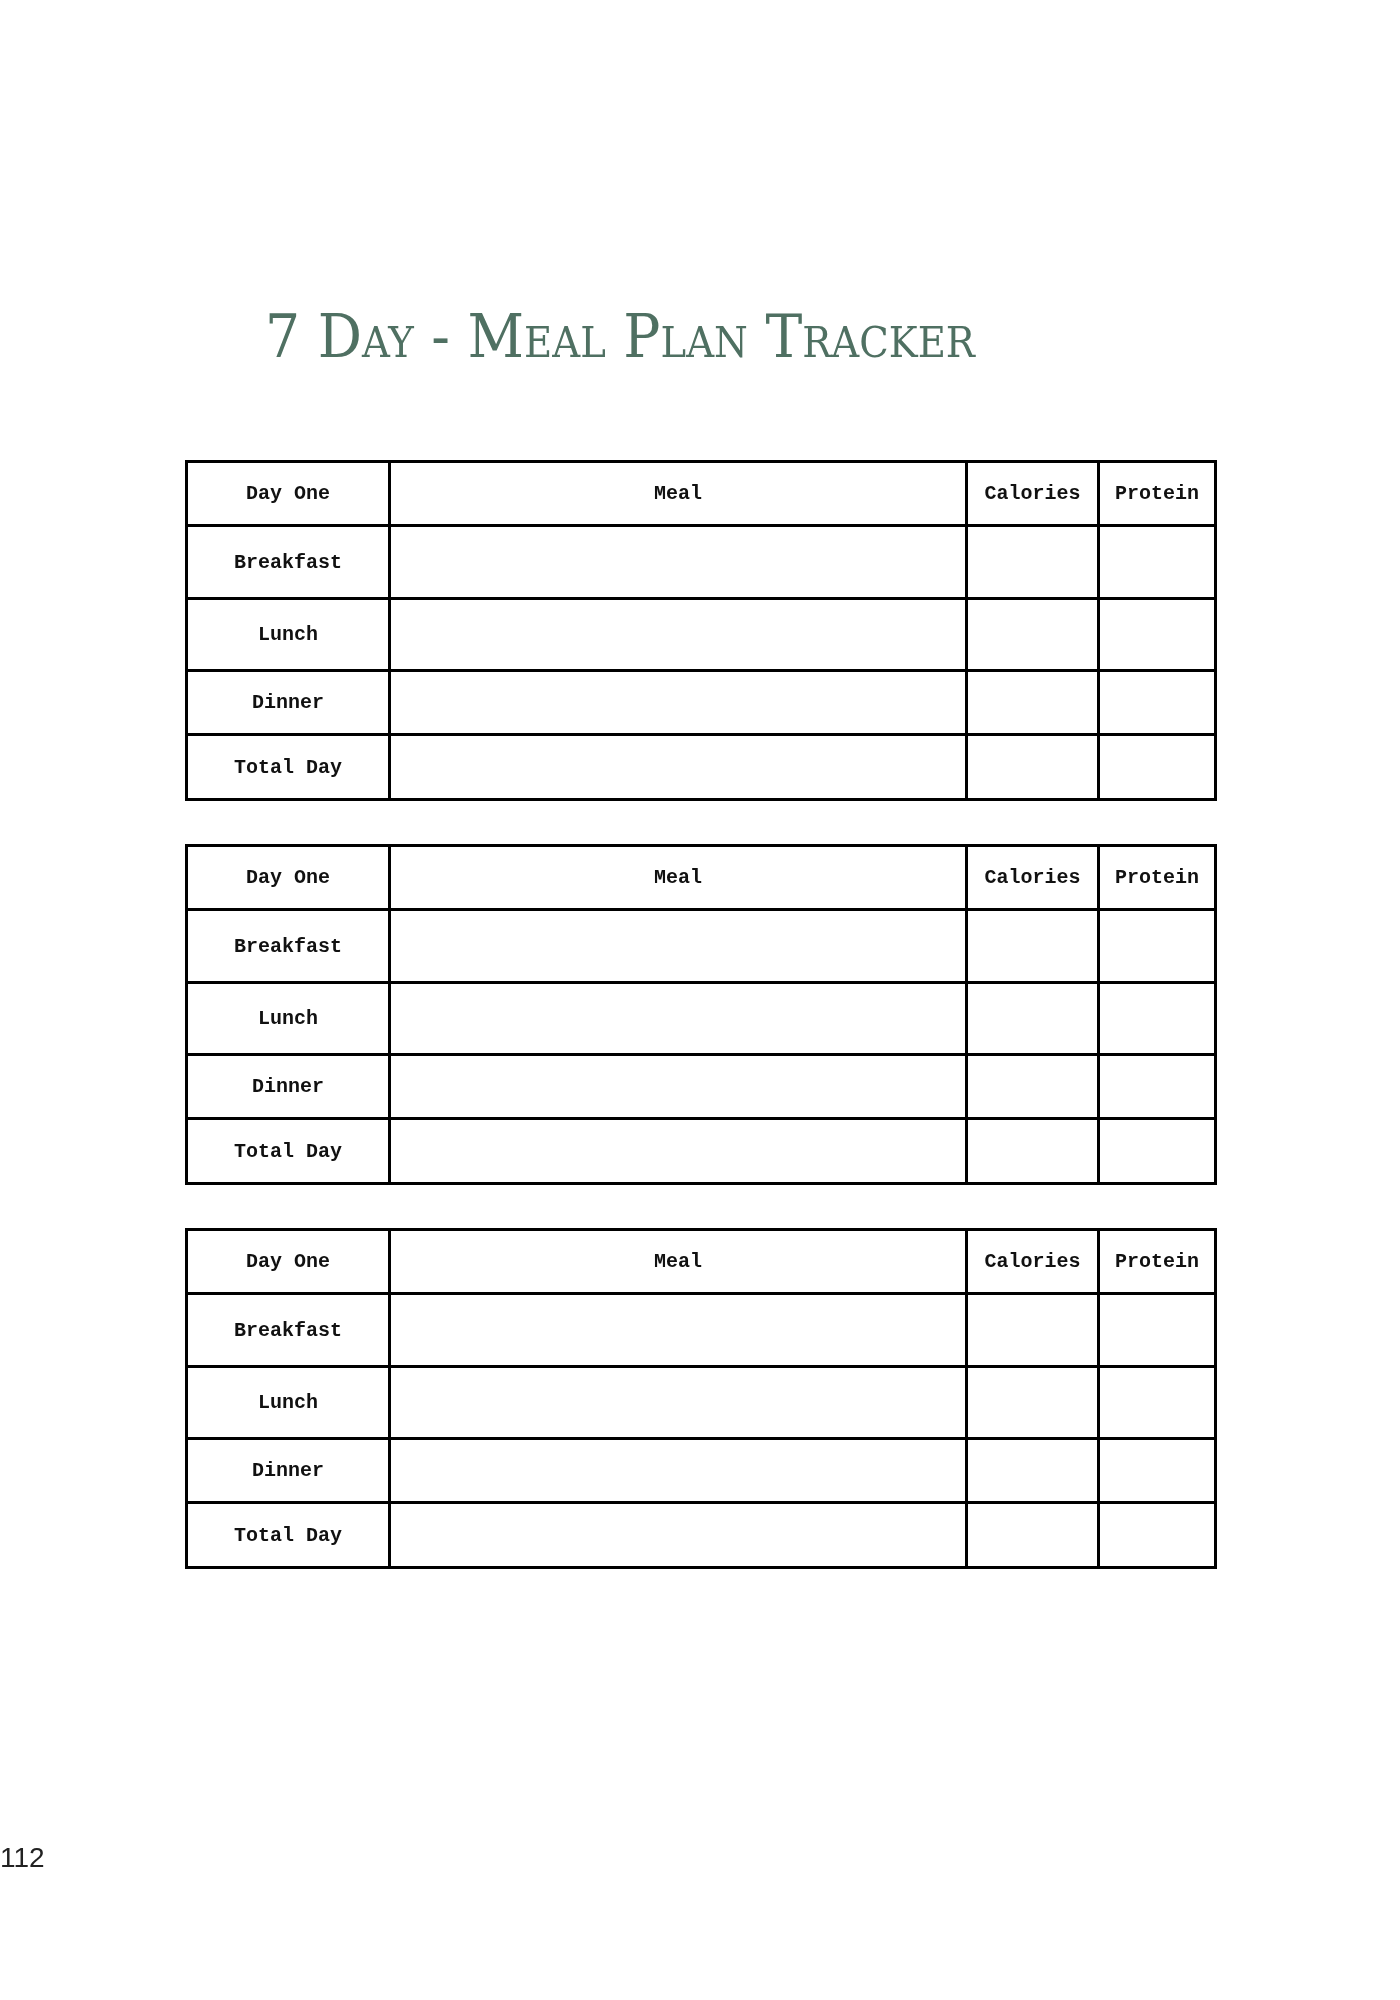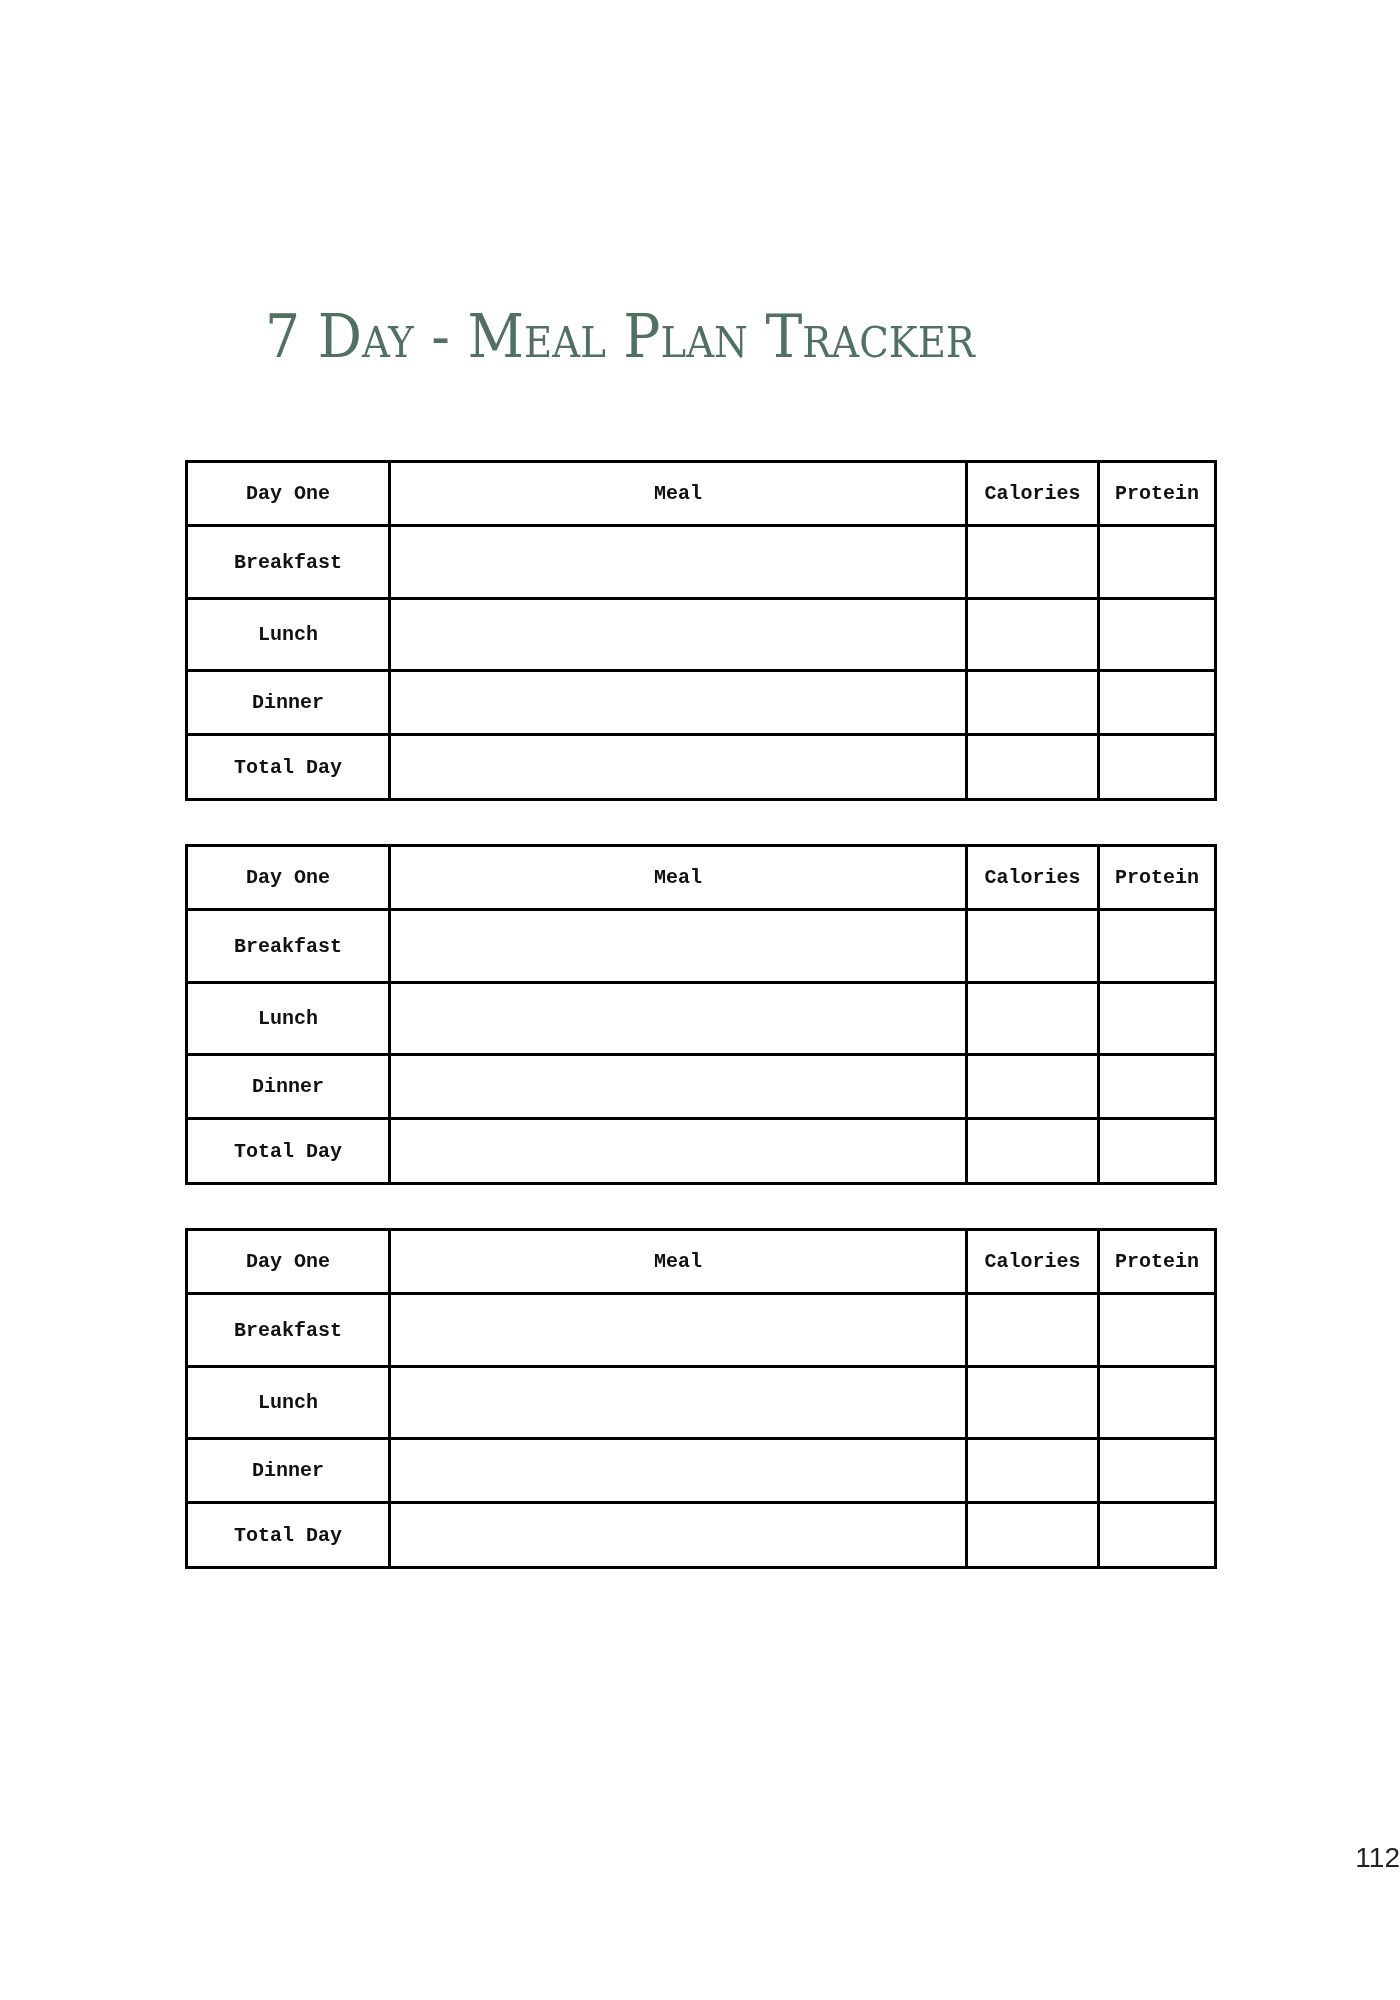--- a/index.html
+++ b/index.html
@@ -27,21 +27,21 @@
   .t1 { top:460px; }
   .t2 { top:844px; }
   .t3 { top:1228px; }
   .r-head { height:64px; }
   .r-b { height:73px; }
   .r-l { height:72px; }
   .r-d { height:64px; }
   .r-t { height:65px;margin-left:16px; }
   .cell-input { background:#fff; }
   .page-num {
-    position:absolute; left:0; width:1400px; top:1842px; text-align:right;
+    position:absolute; left:0; width:1400px; top:1842px; text-align:left;
     font-family:"Liberation Sans", "DejaVu Sans", sans-serif; font-size:28px; color:#222;
   }
 </style>
 </head>
 <body>
 
 <div class="title">7 Day - Meal Plan Tracker</div>
 
 <table class="tracker t1">
   <colgroup>

